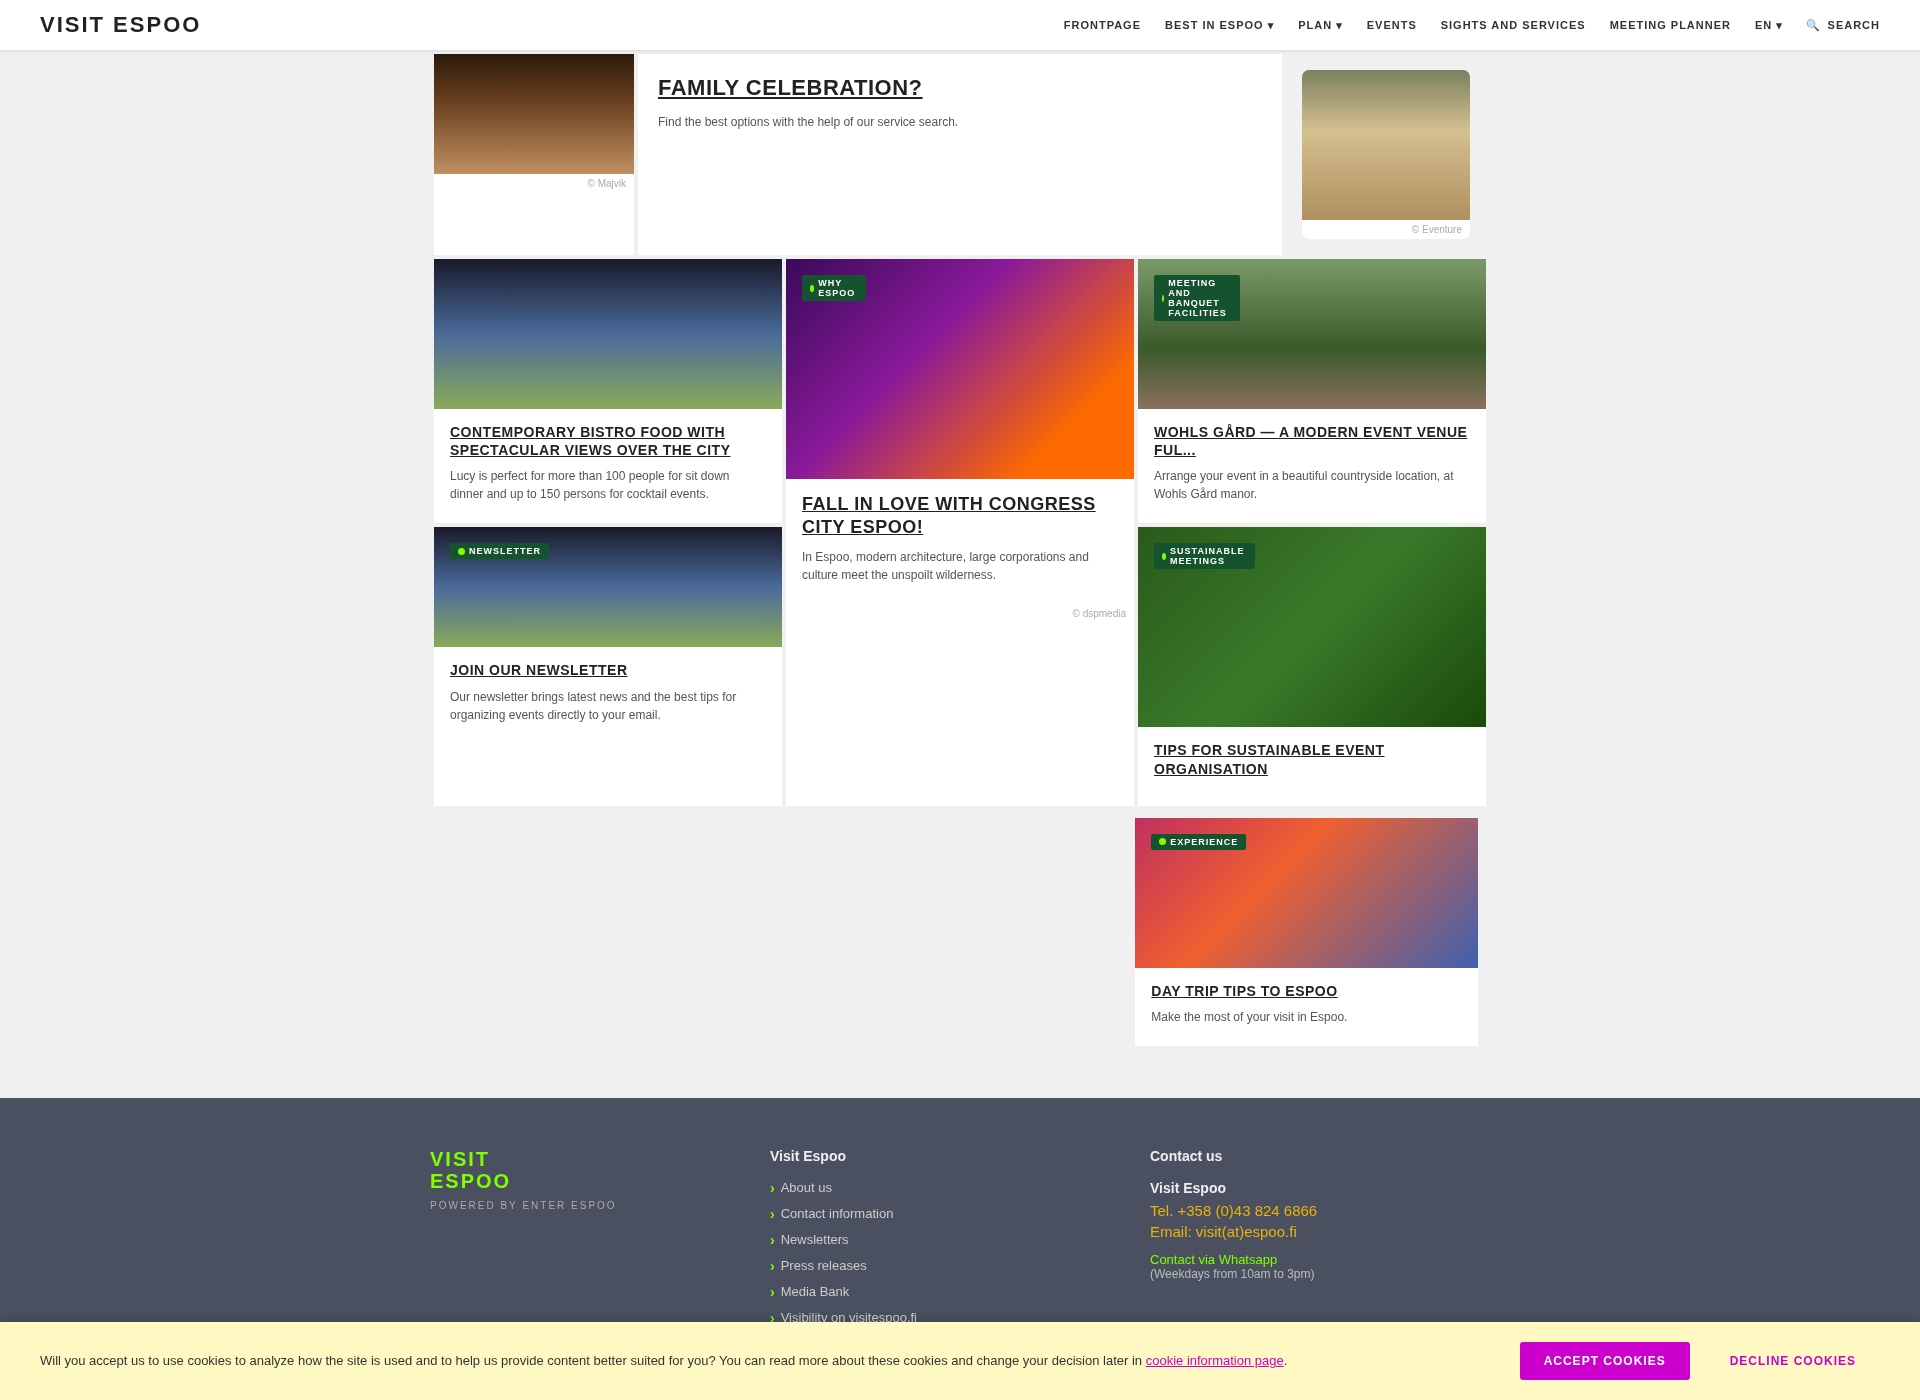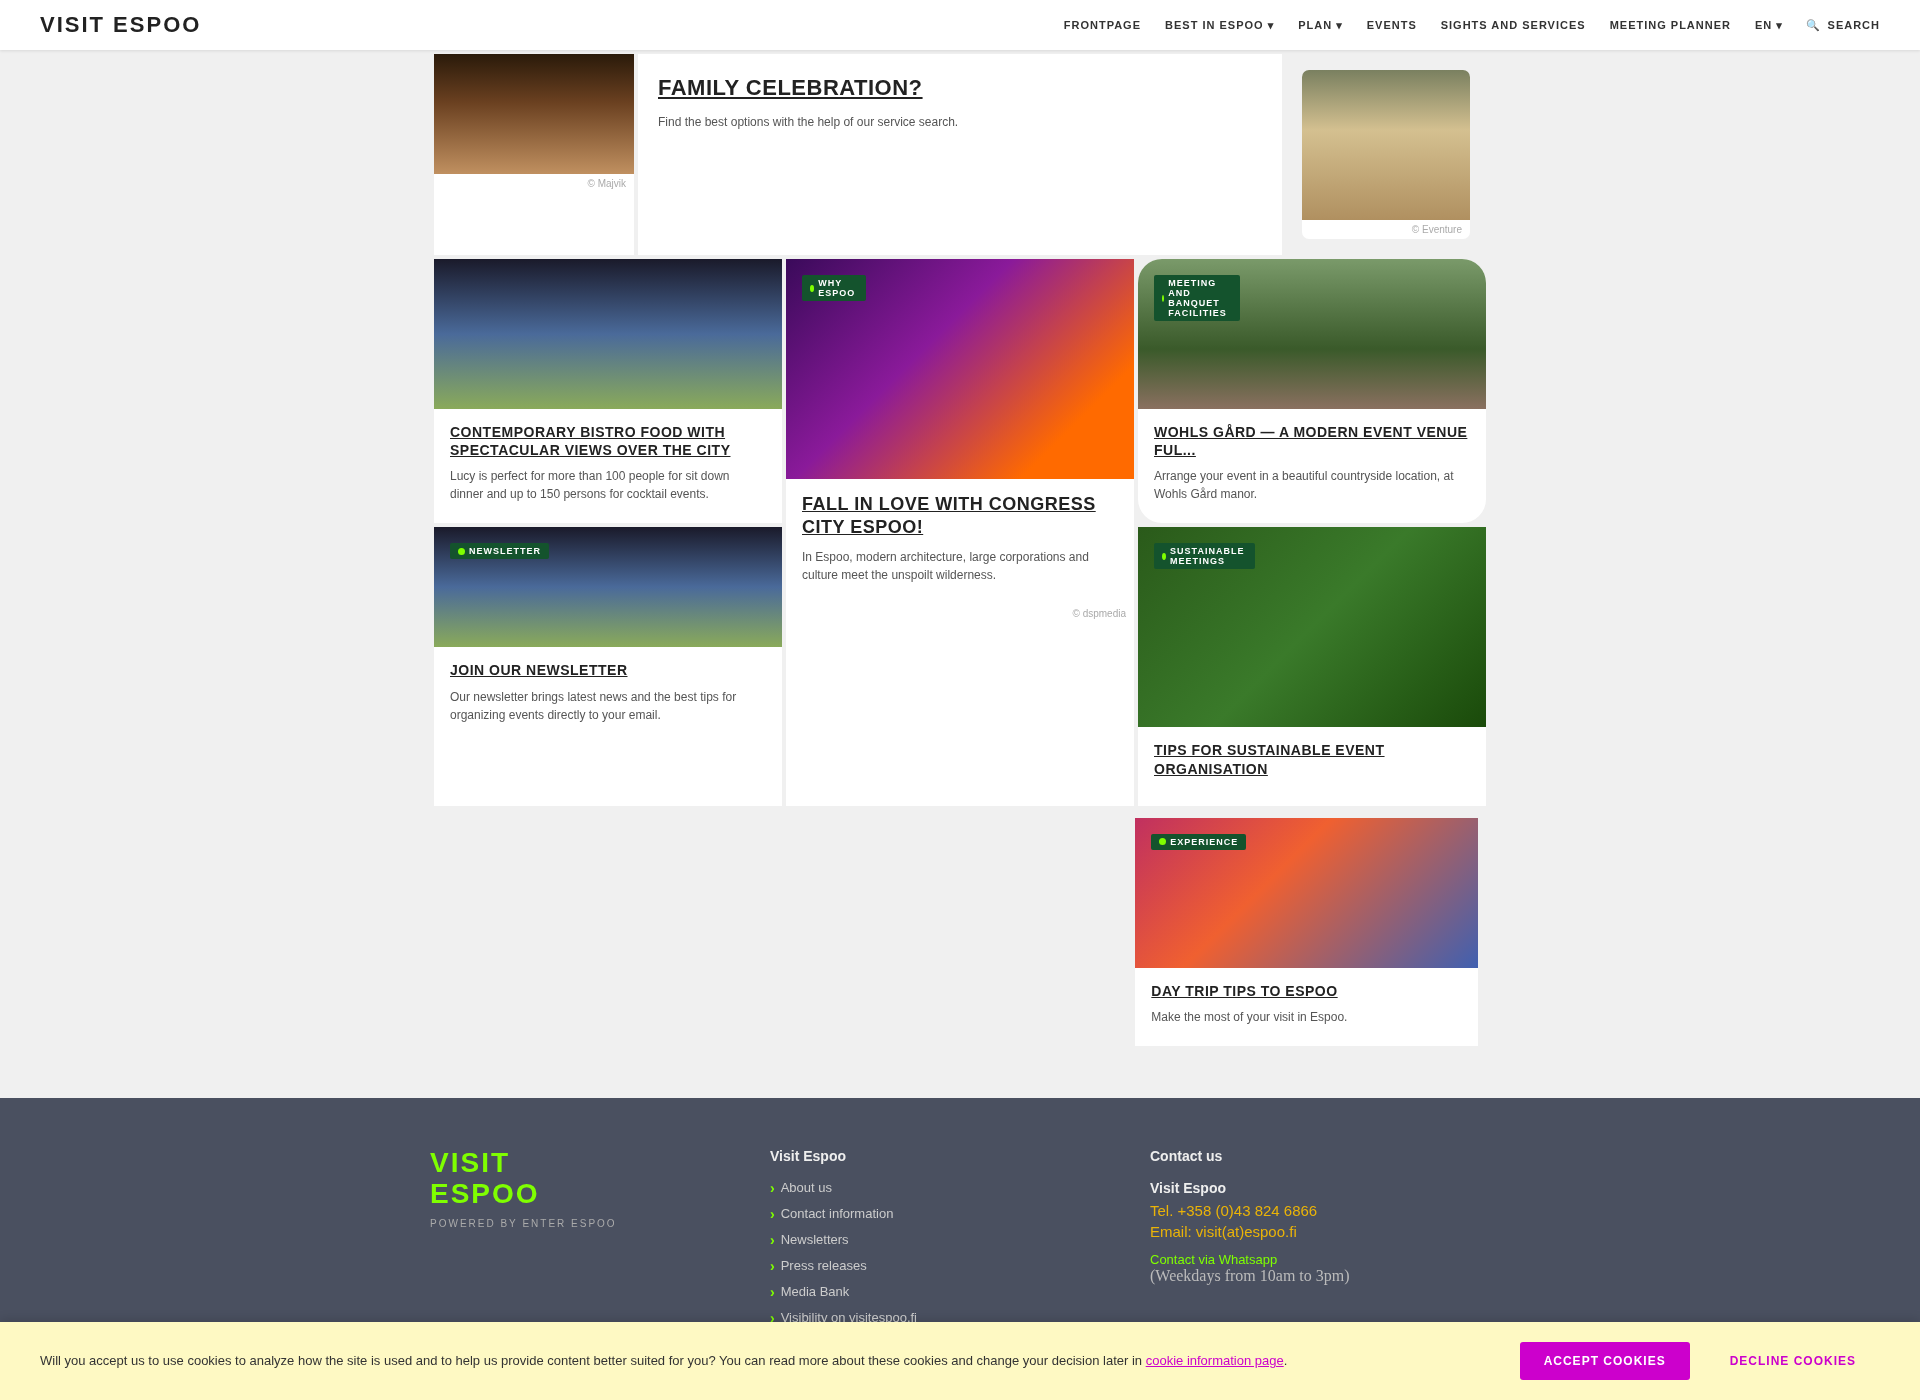--- a/index.html
+++ b/index.html
@@ -91,21 +91,21 @@
     }
     .footer-inner {
       max-width: 1060px;
       margin: 0 auto;
       display: grid;
       grid-template-columns: 300px 1fr 1fr;
       gap: 40px;
     }
     .footer-logo {
       color: #7fff00;
-      font-size: 28px;
+      font-size: 20px;
       font-weight: 900;
       letter-spacing: 2px;
       text-transform: uppercase;
       line-height: 1.1;
     }
     .footer-powered {
       font-size: 10px;
       color: #aaa;
       letter-spacing: 2px;
       text-transform: uppercase;
@@ -124,21 +124,21 @@
       font-size: 13px;
       color: #ccc;
       margin-bottom: 10px;
       cursor: pointer;
     }
     .footer-link::before { content: '›'; color: #7fff00; font-size: 14px; font-weight: bold; }
     .footer-contact-title { font-size: 14px; font-weight: 700; color: #eee; margin-bottom: 16px; }
     .footer-contact-name { font-size: 14px; color: #eee; margin-bottom: 6px; font-weight: 600; }
     .footer-contact-line { font-size: 15px; color: #eab308; margin-bottom: 4px; }
     .footer-whatsapp { font-size: 13px; color: #7fff00; margin-top: 12px; cursor: pointer; }
-    .footer-whatsapp-sub { font-size: 16px; color: #bbb; font-family: Liberation Serif, serif; }
+    .footer-whatsapp-sub { font-size: 12px; color: #bbb; }
 
     
     .cookie-banner {
       position: fixed;
       bottom: 0;
       left: 0;
       right: 0;
       background: #fef9c3;
       padding: 20px 40px;
       display: flex;
@@ -261,21 +261,21 @@
         <span class="card-tag"><span class="dot"></span>WHY ESPOO</span>
       </div>
       <div class="img-concert" style="height:220px;"></div>
       <div class="card-body">
         <div class="card-title" style="font-size:18px;">FALL IN LOVE WITH CONGRESS CITY ESPOO!</div>
         <div class="card-desc">In Espoo, modern architecture, large corporations and culture meet the unspoilt wilderness.</div>
       </div>
       <div class="copyright">© dspmedia</div>
     </div>
 
-    <div class="card" style="margin:0; position:relative;border-radius:24px;">
+    <div class="card" style="margin:0; position:relative;">
       <div style="position:absolute; top:8px; left:8px; z-index:2;">
         <span class="card-tag"><span class="dot"></span>MEETING AND BANQUET FACILITIES</span>
       </div>
       <div class="img-manor"></div>
       <div class="card-body">
         <div class="card-title">WOHLS GÅRD — A MODERN EVENT VENUE FUL...</div>
         <div class="card-desc">Arrange your event in a beautiful countryside location, at Wohls Gård manor.</div>
       </div>
     </div>
 

